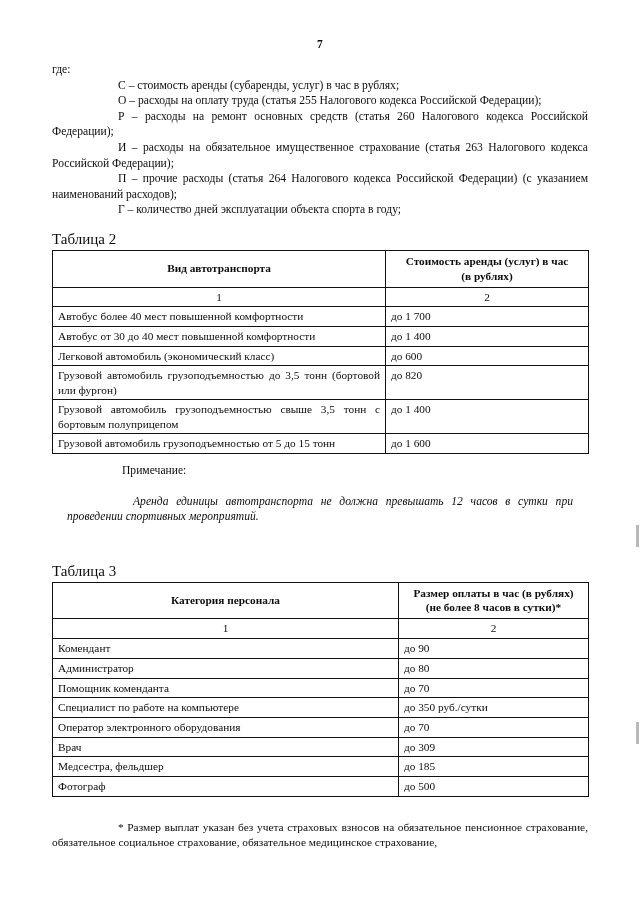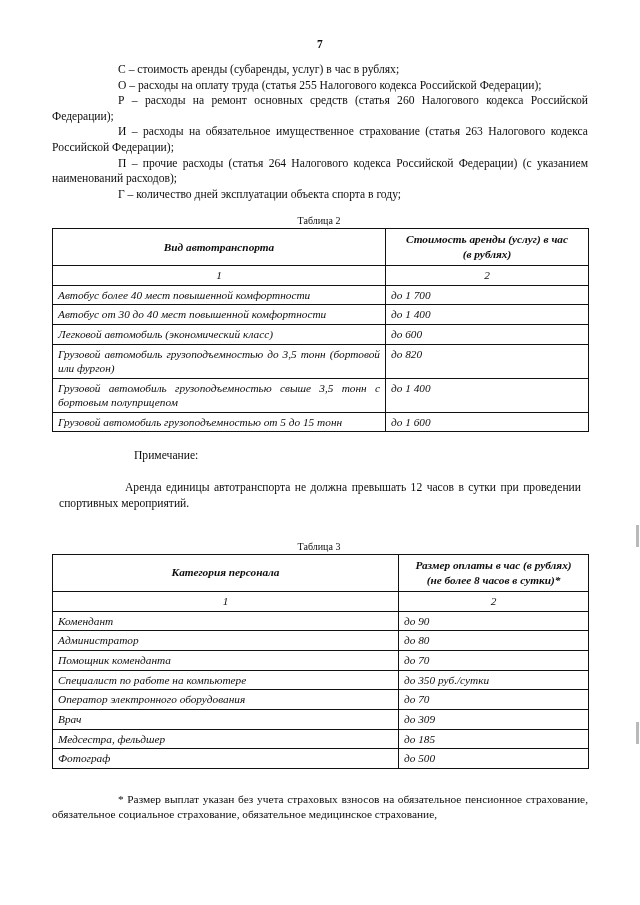--- a/index.html
+++ b/index.html
@@ -40,32 +40,31 @@
     font-size: 11.6px;
     line-height: 15.6px;
     text-align: justify;
     text-justify: inter-word;
   }
   p.ind-none { text-indent: 0; }
   p.ind-big  { text-indent: 66px; }
   p.just { text-align: justify; }
 
   .tbl-caption {
-    font-size: 10px;
-    text-align: center;
+    font-size: 15px;
+    text-align: left;
     margin: 0;
     padding: 0 2px 2px 0;
     font-family: Liberation Serif, serif;
   }
   table.doc {
     border-collapse: collapse;
     width: 536px;
     table-layout: fixed;
     font-size: 11.3px;
-    font-style: italic;
   }
   table.doc td, table.doc th {
     border: 1px solid #111111;
     padding: 2px 5px 2.5px 5px;
     vertical-align: middle;
     line-height: 14.2px;
     font-weight: normal;
   }
   table.doc th {
     text-align: center;
@@ -75,26 +74,27 @@
   }
   td.num-col, th.num-col { text-align: left; }
   td.name-col { text-align: justify; text-justify: inter-word; }
   td.idx { text-align: center; }
 
   .note-block {
     margin-top: 9px;
     font-size: 11.6px;
     line-height: 15.6px;
   }
-  .note-title { text-indent: 66px; margin: 16px; }
+  .note-title { text-indent: 66px; margin: 4px; }
   .note-body {
-    margin: 7px;
+    margin: 15px;
     text-align: justify;
     text-justify: inter-word;
     text-indent: 66px;
+    font-style: italic;
   }
   .footnote {
     margin-top: 23px;
     font-size: 11.4px;
     line-height: 15.2px;
     text-align: justify;
     text-justify: inter-word;
     text-indent: 66px;
   }
   .spacer-24 { height: 23px; }
@@ -113,20 +113,21 @@
 
 <div class="page">
 
   <div class="page-number">7</div>
 
   <div class="edge-mark" style="left:636px; top:525px;"></div>
   <div class="edge-mark" style="left:636px; top:722px;"></div>
 
   <div class="content">
 
+    <p class="body-text ind-none">где:</p>
     <p class="body-text ind-big">С – стоимость аренды (субаренды, услуг) в час в рублях;</p>
     <p class="body-text ind-big">О – расходы на оплату труда (статья 255 Налогового кодекса Российской Федерации);</p>
     <p class="body-text ind-big just">Р – расходы на ремонт основных средств (статья 260 Налогового кодекса Российской Федерации);</p>
     <p class="body-text ind-big just">И – расходы на обязательное имущественное страхование (статья 263 Налогового кодекса Российской Федерации);</p>
     <p class="body-text ind-big just">П – прочие расходы (статья 264 Налогового кодекса Российской Федерации) (с указанием наименований расходов);</p>
     <p class="body-text ind-big">Г – количество дней эксплуатации объекта спорта в году;</p>
 
     <div class="spacer-14"></div>
 
     <div class="tbl-caption">Таблица 2</div>

